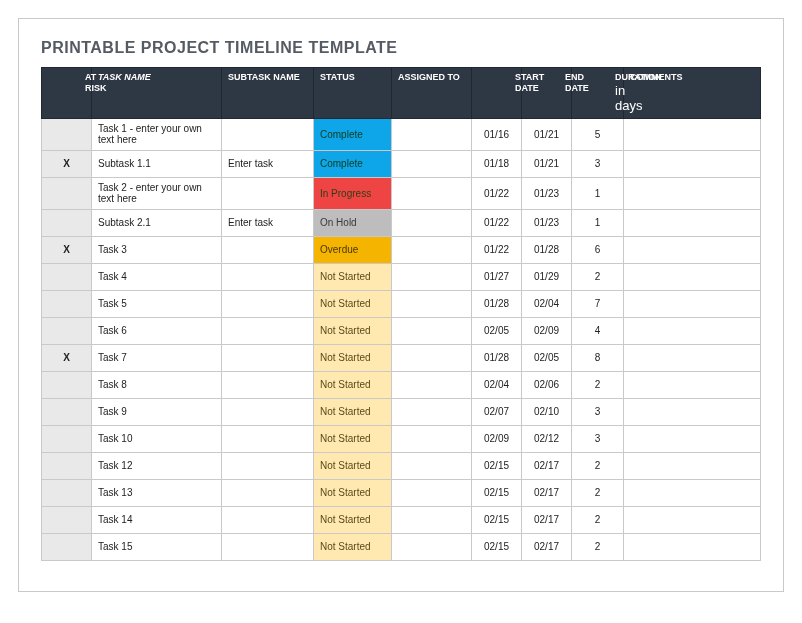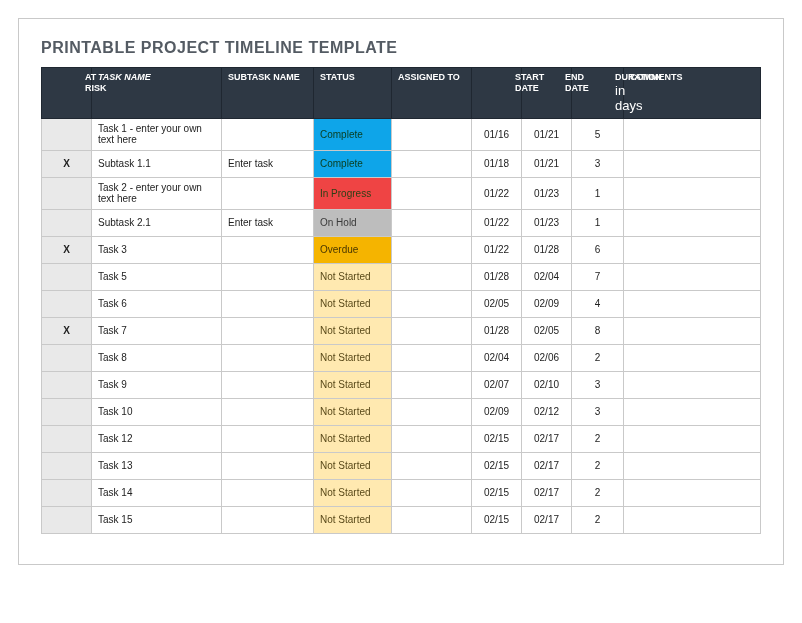--- a/index.html
+++ b/index.html
@@ -151,20 +151,31 @@
           <td></td>
           <td class="status s-overdue">Overdue</td>
           <td></td>
           <td class="start">01/22</td>
           <td class="end">01/28</td>
           <td class="dur">6</td>
           <td></td>
         </tr>
         <tr>
           <td class="risk"></td>
+          <td>Task 4</td>
+          <td></td>
+          <td class="status s-notstarted">Not Started</td>
+          <td></td>
+          <td class="start">01/27</td>
+          <td class="end">01/29</td>
+          <td class="dur">2</td>
+          <td></td>
+        </tr>
+        <tr>
+          <td class="risk"></td>
           <td>Task 5</td>
           <td></td>
           <td class="status s-notstarted">Not Started</td>
           <td></td>
           <td class="start">01/28</td>
           <td class="end">02/04</td>
           <td class="dur">7</td>
           <td></td>
         </tr>
         <tr>

